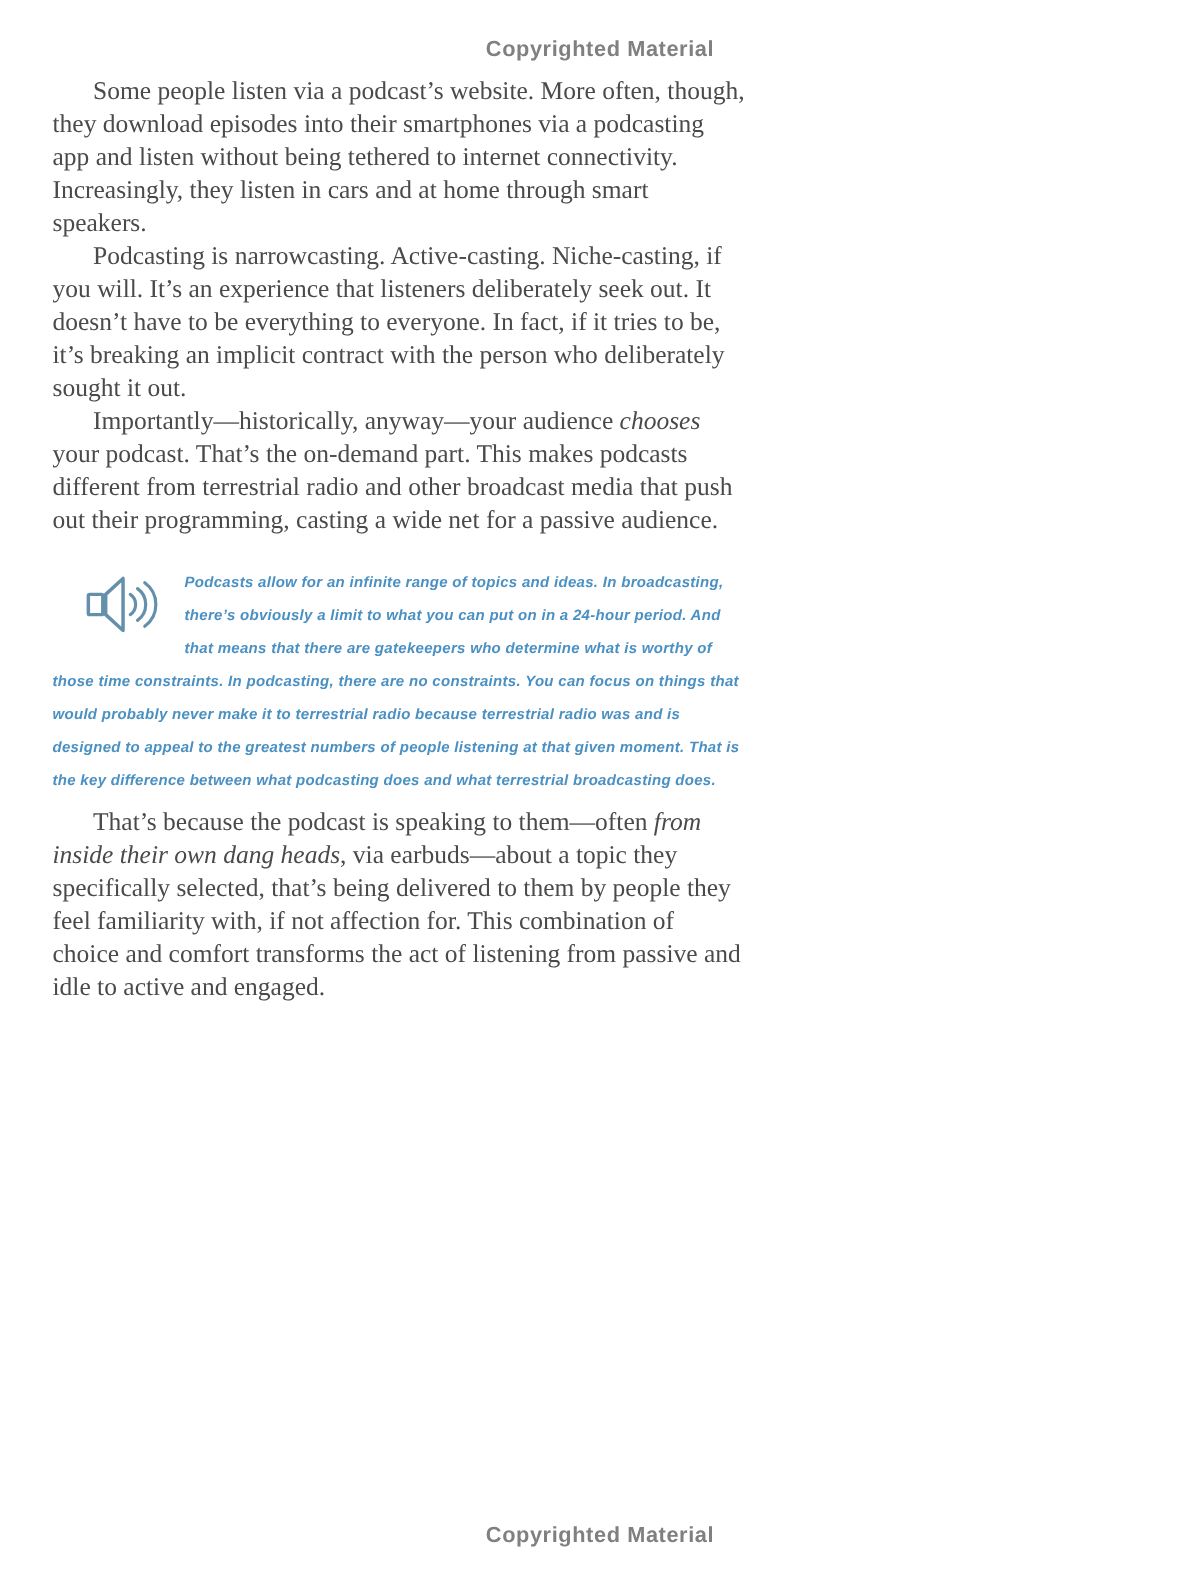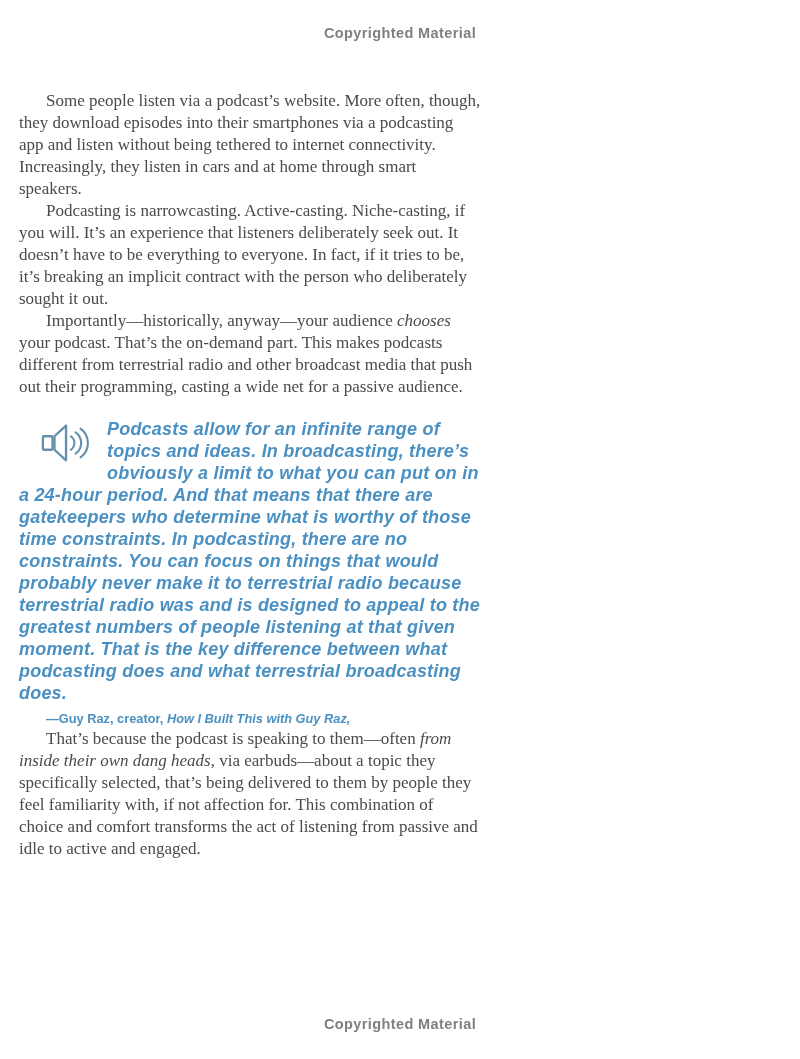--- a/index.html
+++ b/index.html
@@ -15,32 +15,31 @@
     text-align:center;
     font-family:"Liberation Sans","DejaVu Sans",sans-serif;
     font-weight:bold;
     font-size:14.5px;
     letter-spacing:0.4px;
     color:var(--watermark-gray,#808080);
   }
   .watermark.top{top:25px;}
   .watermark.bottom{top:1016px;}
   .content{
-    position:absolute;top:50px;left:19px;width:462px;
+    position:absolute;top:50px;left:35px;width:462px;
     font-size:17px;line-height:22px;
     color:var(--body-text,#4a4a4a);
-    margin-top:40px;
   }
   .content p{margin:0;text-indent:27px;}
   .it{font-style:italic;}
   .quote-block{margin-top:20px;}
   .quote-body{
     font-family:"Liberation Sans","DejaVu Sans",sans-serif;
     font-weight:bold;font-style:italic;
-    font-size:18px;line-height:22px;
+    font-size:10px;line-height:22px;
     color:var(--quote-blue,#4a90c2);
     letter-spacing:0.2px;
   }
   .quote-icon{
     float:left;
     width:54px;height:62px;
     margin-left:21px;margin-right:13px;
     margin-top:2px;
   }
   .quote-icon svg{display:block;}
@@ -87,21 +86,20 @@
           <svg width="54" height="46" viewBox="0 0 56 46" fill="none" xmlns="http://www.w3.org/2000/svg">
             <rect x="3" y="16" width="10" height="14" rx="1" stroke="#6590ab" stroke-width="2.4" fill="none"></rect>
             <path d="M15 16 L27 5 V41 L15 30 Z" stroke="#6590ab" stroke-width="2.4" fill="none" stroke-linejoin="round"></path>
             <path d="M32 16 a8.5 8.5 0 0 1 0 14" stroke="#6590ab" stroke-width="2.2" fill="none" stroke-linecap="round"></path>
             <path d="M37 12 a13.5 13.5 0 0 1 0 22" stroke="#6590ab" stroke-width="2.2" fill="none" stroke-linecap="round"></path>
             <path d="M42 8 a18.5 18.5 0 0 1 0 30" stroke="#6590ab" stroke-width="2.2" fill="none" stroke-linecap="round"></path>
           </svg>
         </span><span>Podcasts allow for an infinite range of topics and ideas. In broadcasting, there’s obviously a limit to what you can put on in a 24-hour period. And that means that there are gatekeepers who determine what is worthy of those time constraints. In podcasting, there are no constraints. You can focus on things that would probably never make it to terrestrial radio because terrestrial radio was and is designed to appeal to the greatest numbers of people listening at that given moment. That is the key difference between what podcasting does and what terrestrial broadcasting does.</span>
       </div>
       <div class="attribution">
-        <div class="attr-line-1"><span>—Guy Raz, creator, </span><span class="it">How I Built This with Guy Raz,</span></div>
       </div>
     </div>
 
     <p><span>That’s because the podcast is speaking to them—often </span><span class="it">from inside their own dang heads</span><span>, via earbuds—about a topic they specifically selected, that’s being delivered to them by people they feel familiarity with, if not affection for. This combination of choice and comfort transforms the act of listening from passive and idle to active and engaged.</span></p>
 
   </div>
 
 
   <div class="watermark bottom">Copyrighted Material</div>
 

